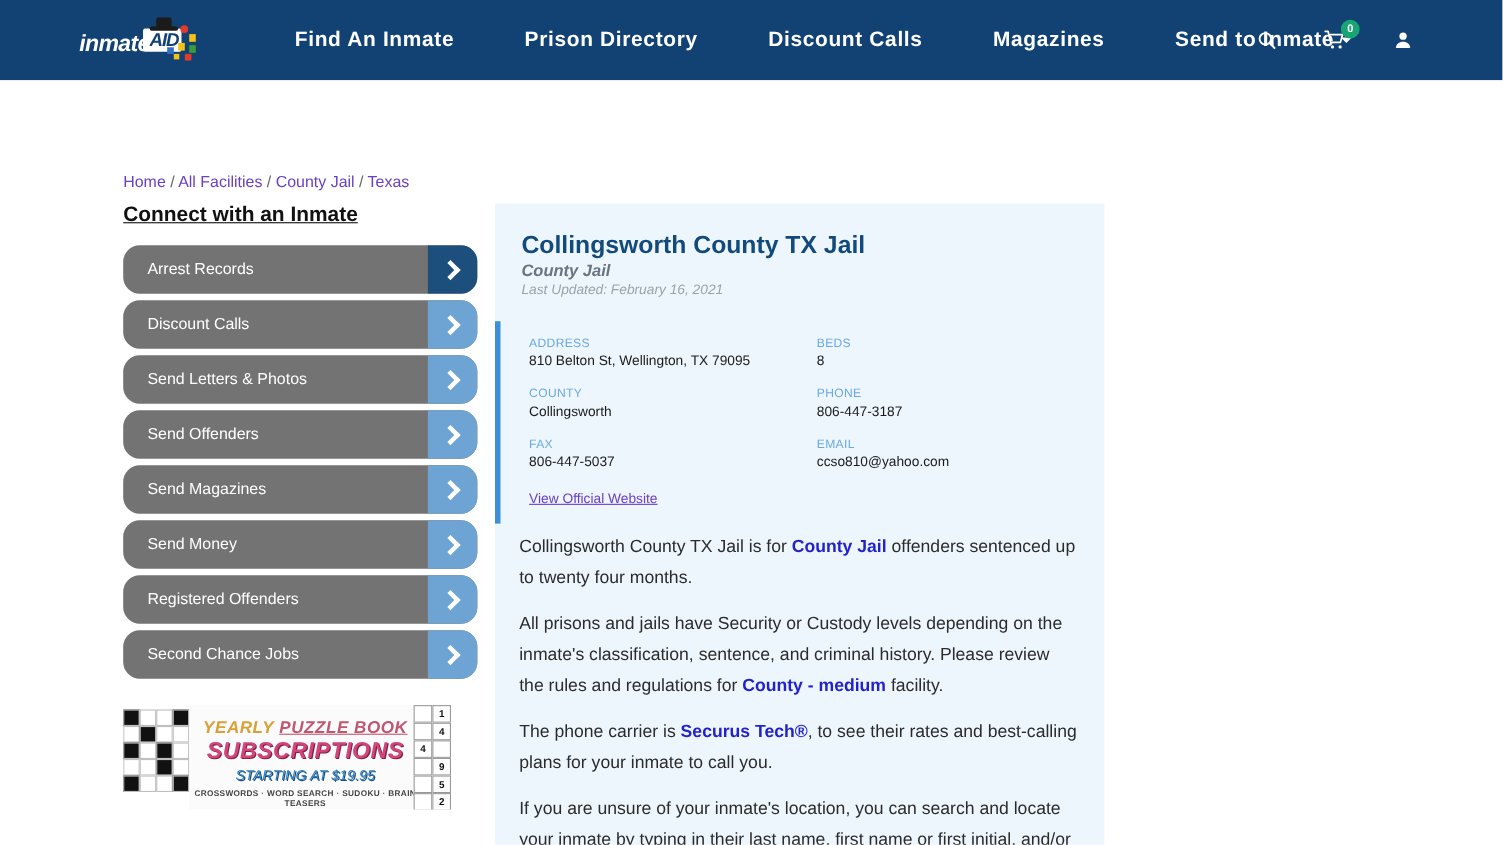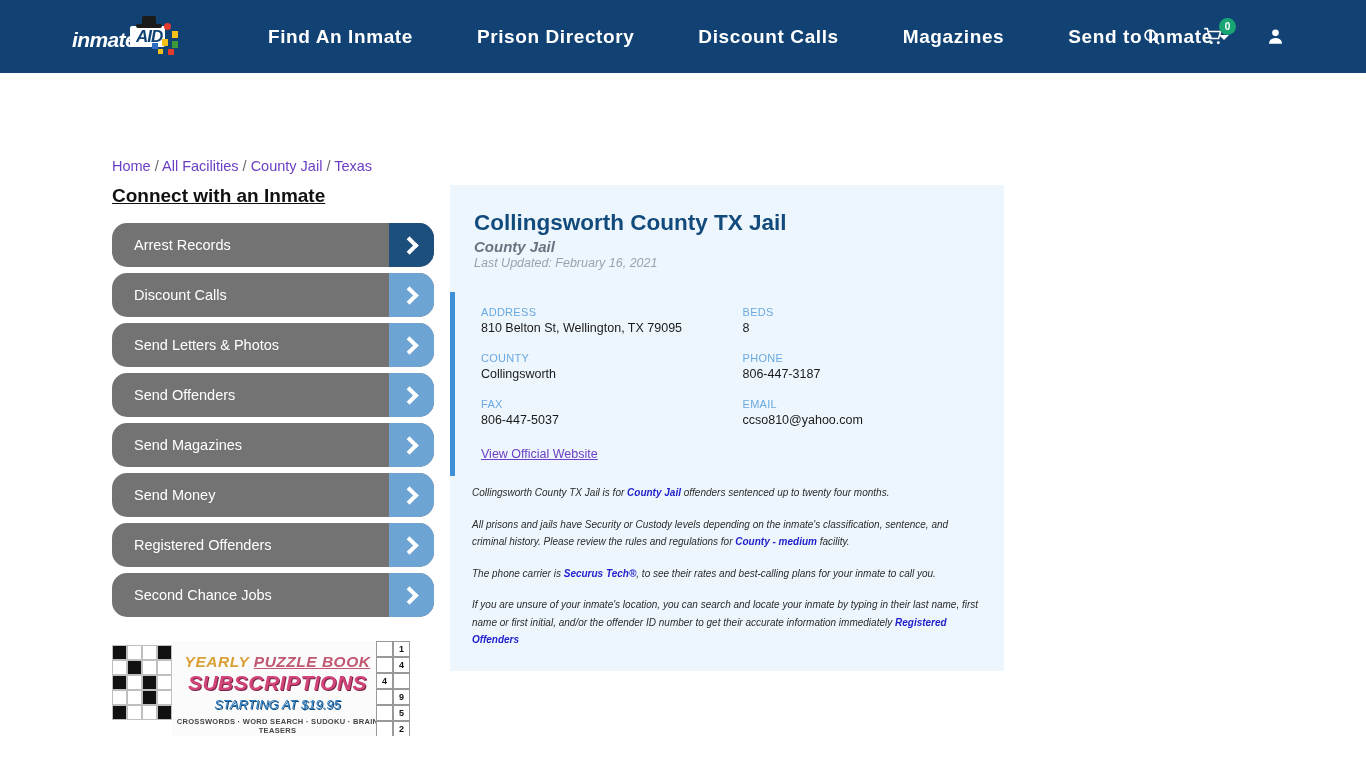--- a/index.html
+++ b/index.html
@@ -318,22 +318,21 @@
   .fc-link {
     font-size: 12.5px;
     color: #6b3fc4;
     text-decoration: underline;
     cursor: pointer;
   }
   .fc-text {
     padding: 8px 24px 22px 22px;
   }
   .fc-text p {
-    font-size: 10px;
-    font-style: italic;
+    font-size: 16px;
     color: #2b2b2b;
     line-height: 1.75;
     margin: 0 0 14px 0;
   }
   .fc-text p:last-child { margin-bottom: 0; }
   .fc-text a {
     color: #2222cc;
     font-weight: bold;
     text-decoration: none;
   }

